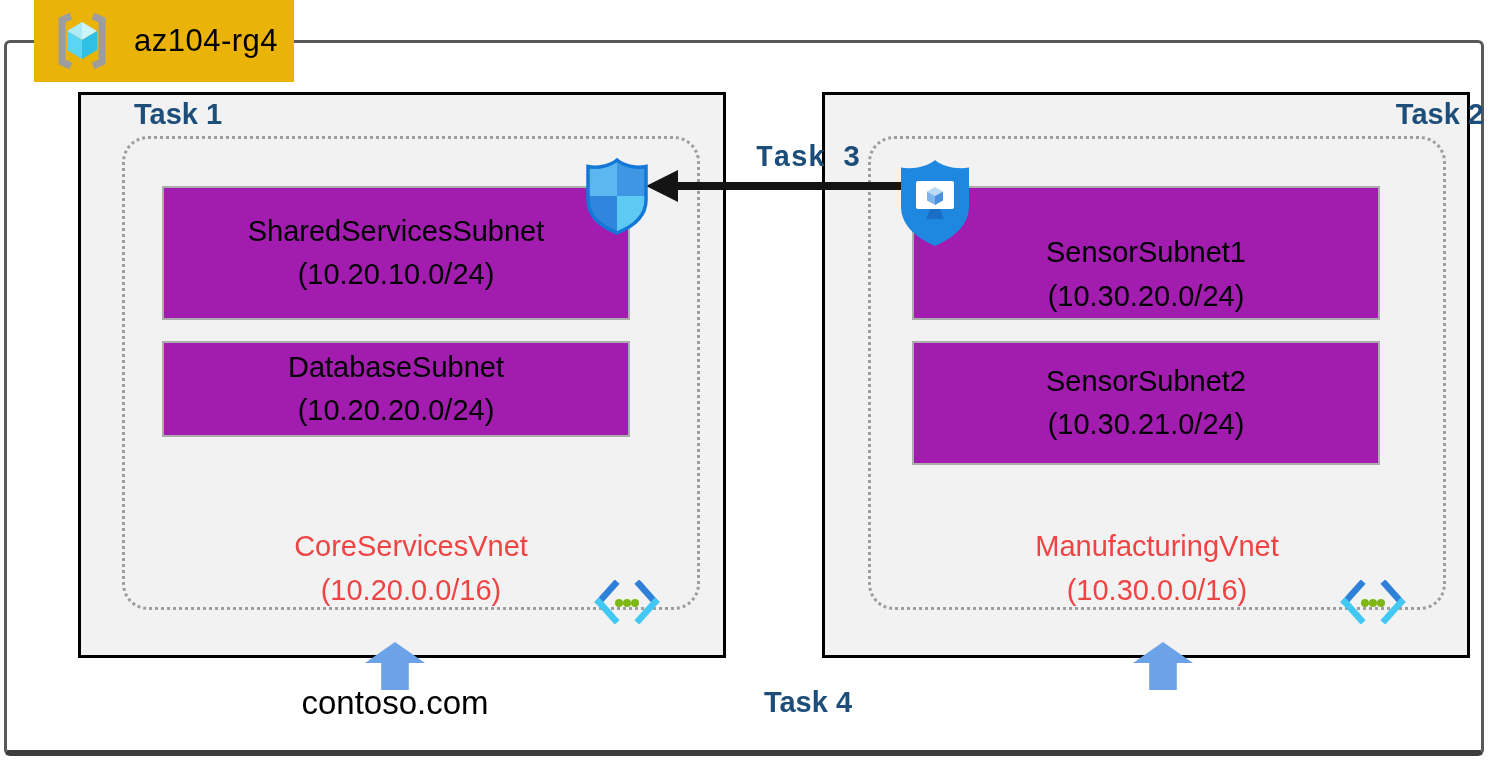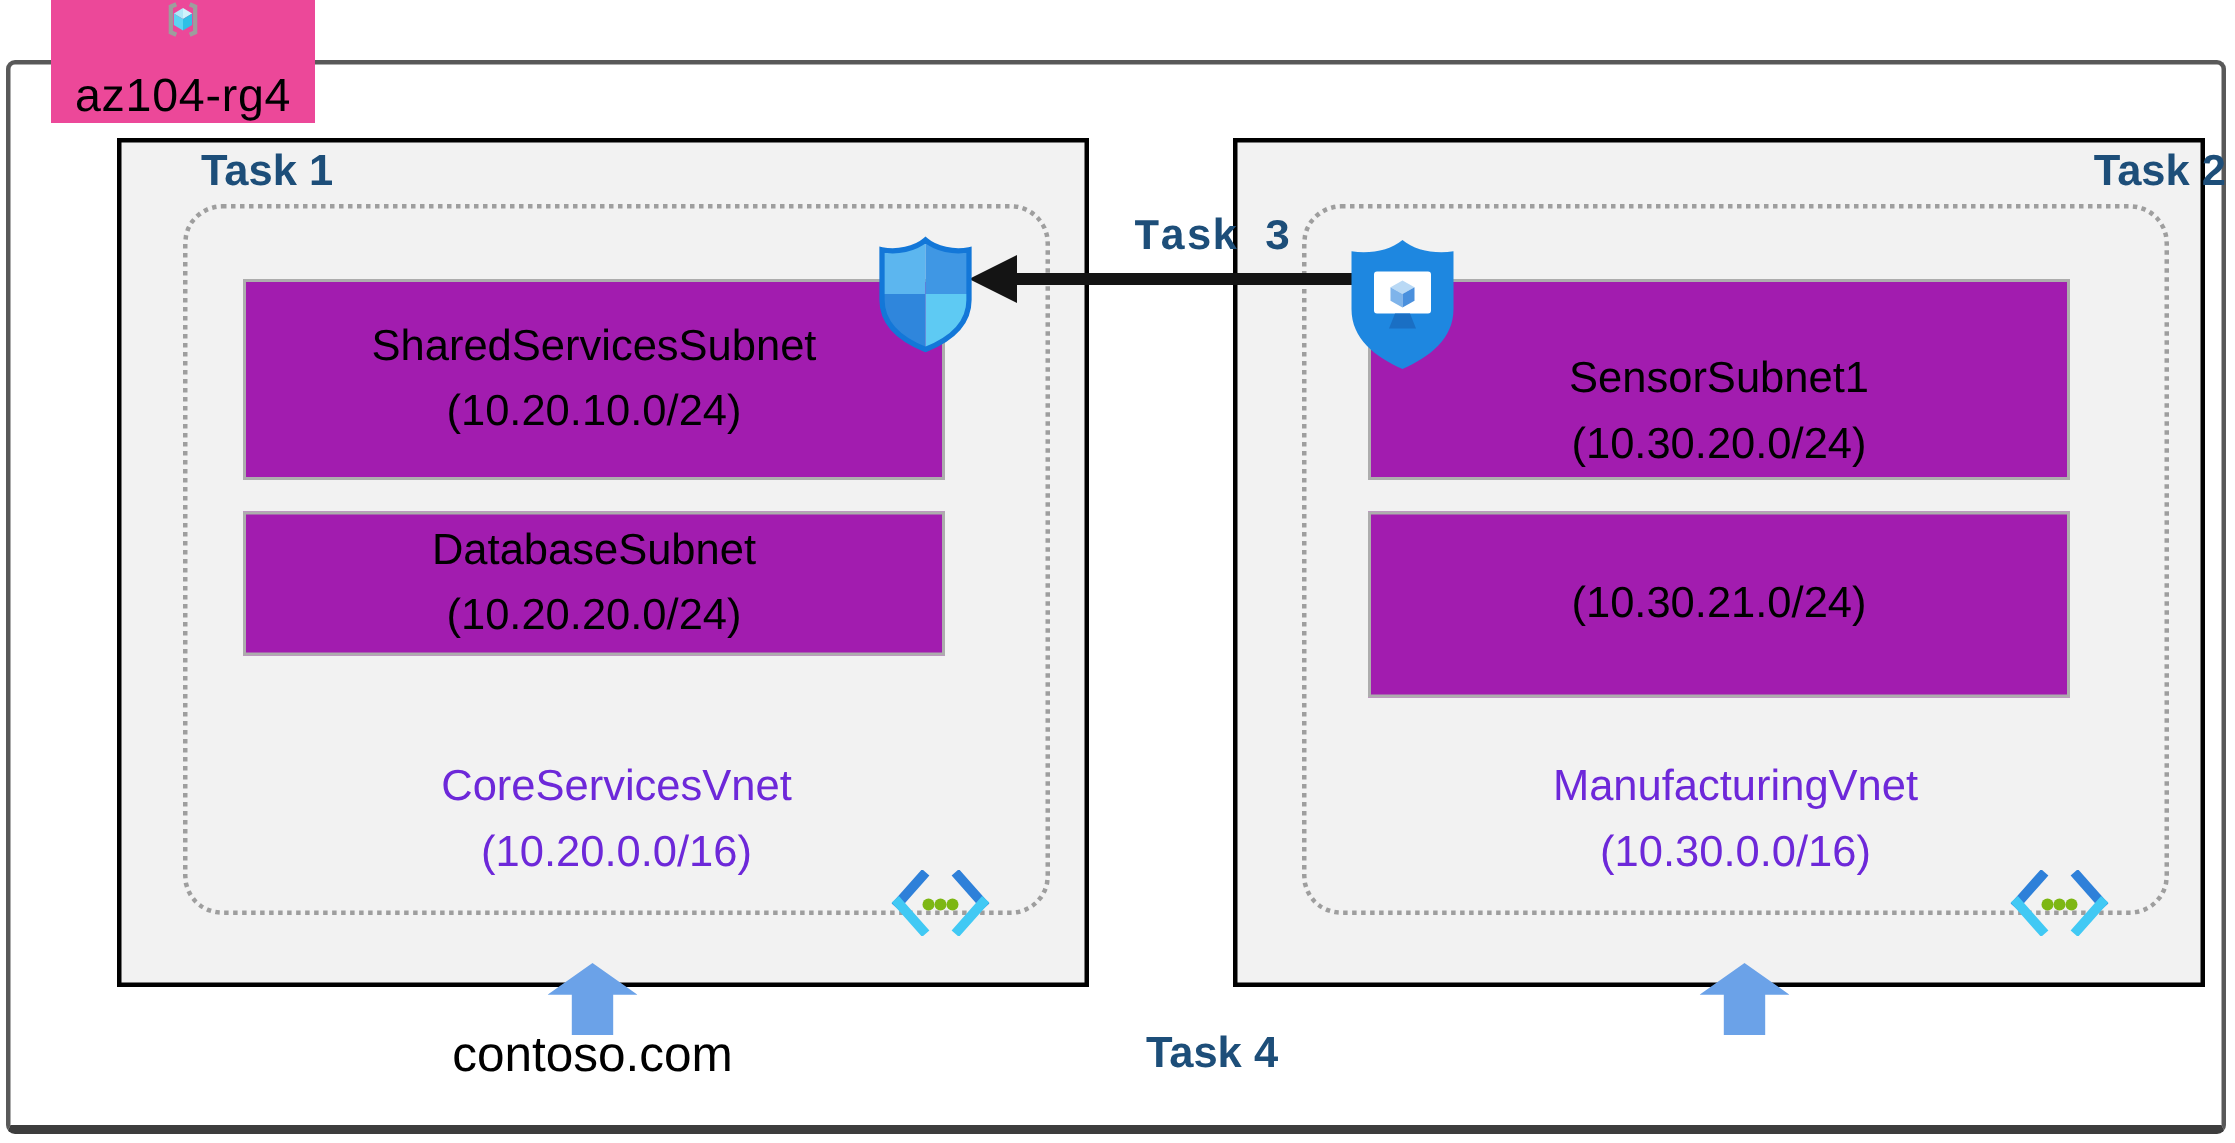--- a/index.html
+++ b/index.html
@@ -6,21 +6,21 @@
   #page{position:relative;width:1490px;height:762px;background:#ffffff;
         font-family:"Liberation Sans",sans-serif;overflow:hidden;}
 
   
   .rg-frame{position:absolute;left:4px;top:40px;width:1480px;height:716px;
             border:3px solid #595959;border-bottom-width:6px;border-bottom-color:#3d3d3d;
             border-radius:6px;box-sizing:border-box;background:transparent;}
 
   
   .rg-header{position:absolute;left:34px;top:0;height:82px;display:flex;align-items:center;
-             gap:20px;background:#ec4899;padding:0 16px;z-index:6;flex-direction:column;}
+             gap:20px;background:#eab308;padding:0 16px;z-index:6;}
   .rg-title{font-size:31px;color:#000;letter-spacing:0.5px;}
 
   
   .task-box{position:absolute;top:92px;width:648px;height:566px;background:#f2f2f2;
             border:3px solid #000;box-sizing:border-box;}
   .box-left{left:78px;}
   .box-right{left:822px;}
 
   .task-label{position:absolute;font-size:29px;font-weight:bold;color:#1d4e79;z-index:7;margin-left:38px;}
   .task1{left:96px;top:98px;}
@@ -37,22 +37,22 @@
   
   .subnet{position:absolute;width:468px;background:#a21caf;border:2px solid #adadad;
           box-sizing:border-box;display:flex;flex-direction:column;justify-content:center;
           align-items:center;font-size:29px;color:#000;line-height:1.5;text-align:center;z-index:2;}
   .sn-tl{left:162px;top:186px;height:134px;}
   .sn-bl{left:162px;top:341px;height:96px;}
   .sn-tr{left:912px;top:186px;height:134px;justify-content:flex-end;}
   .sn-br{left:912px;top:341px;height:124px;}
 
   
-  .vnet-label{position:absolute;width:578px;top:503px;text-align:center;font-size:29px;
-              color:#6d28d9;line-height:1.5;z-index:2;}
+  .vnet-label{position:absolute;width:578px;top:525px;text-align:center;font-size:29px;
+              color:#ef4444;line-height:1.5;z-index:2;}
   .vl-left{left:122px;}
   .vl-right{left:868px;}
 
   
   .icon{position:absolute;z-index:8;}
   .nsg-icon{left:584px;top:156px;width:66px;height:80px;}
   .bastion-icon{left:896px;top:156px;width:78px;height:94px;}
   .vneticon-left{left:594px;top:580px;width:66px;height:44px;}
   .vneticon-right{left:1340px;top:580px;width:66px;height:44px;}
   .peer-arrow{left:642px;top:164px;width:330px;height:44px;z-index:7;}
@@ -103,20 +103,21 @@
   <div class="subnet sn-bl">
     <span>DatabaseSubnet</span>
     <span>(10.20.20.0/24)</span>
   </div>
 
   <div class="subnet sn-tr">
     <span>SensorSubnet1</span>
     <span>(10.30.20.0/24)</span>
   </div>
   <div class="subnet sn-br">
+    <span>SensorSubnet2</span>
     <span>(10.30.21.0/24)</span>
   </div>
 
   <div class="vnet-label vl-left">
     <div>CoreServicesVnet</div>
     <div>(10.20.0.0/16)</div>
   </div>
   <div class="vnet-label vl-right">
     <div>ManufacturingVnet</div>
     <div>(10.30.0.0/16)</div>

